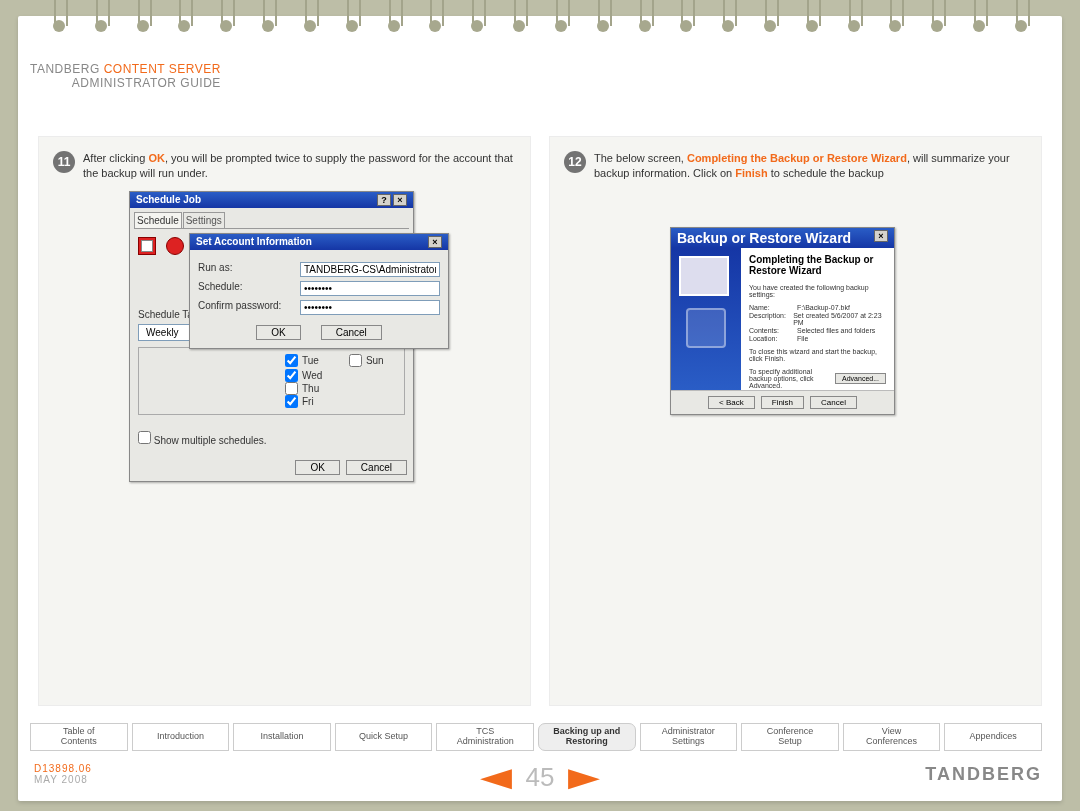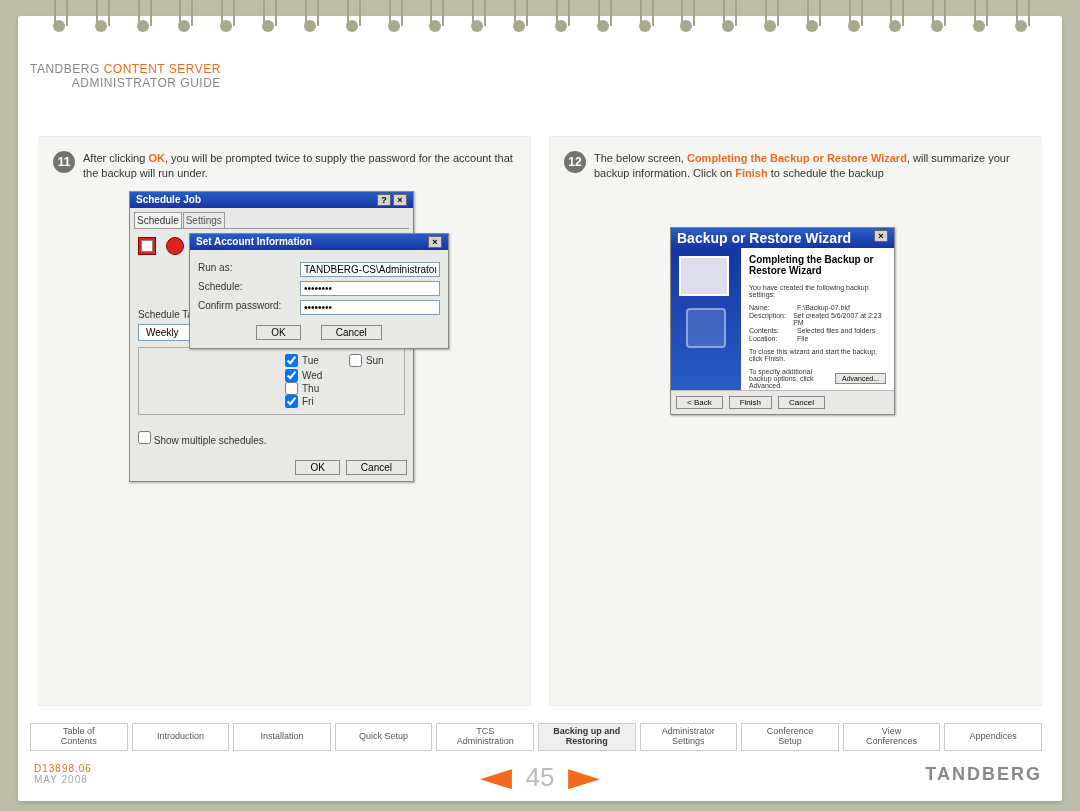--- a/index.html
+++ b/index.html
@@ -207,21 +207,21 @@
     background:rgba(255,255,255,0.15);
     border:2px solid rgba(255,255,255,0.4);
     border-radius:4px;
   }
   .wiz-main { flex:1; padding:6px 8px; font-size:8px; background:#fff; }
   .wiz-main h4 { font-size:10px; font-weight:bold; color:#000; margin-bottom:8px; }
   .wiz-meta { font-size:7px; margin:4px 0 6px; color:#333; }
   .wiz-row { display:flex; font-size:7px; margin:1px 0; }
   .wiz-row .k { width:48px; color:#333; }
   .wiz-note { font-size:7px; margin-top:6px; color:#333; }
-  .wiz-btns { display:flex; justify-content:flex-start; gap:6px; padding:5px; background:#e8e8e4; border-top:1px solid #bbb; }
+  .wiz-btns { display:flex; justify-content:center; gap:6px; padding:5px; background:#e8e8e4; border-top:1px solid #bbb; }
   .wiz-btns .btn { font-size:8px; padding:1px 10px; }
   
   .footer {
     position:absolute;
     left:12px; right:20px;
     bottom:50px;
   }
   .nav-tabs {
     display:flex;
     gap:4px;
@@ -231,21 +231,21 @@
     border:1px solid #ccc;
     font-size:9px;
     padding:4px 2px;
     text-align:center;
     color:#555;
     background:#fff;
     line-height:1.1;
     height:28px;
     display:flex; align-items:center; justify-content:center;
   }
-  .nav-tabs .ntab.active { background:#eee; font-weight:bold; color:#333; }
+  .nav-tabs .ntab.active { background:#eee; font-weight:bold; color:#333;border-radius:7px; }
   .docnum {
     position:absolute;
     left:16px; bottom:16px;
     font-size:10px;
     color:#aaa;
     letter-spacing:1px;
   }
   .docnum .d { color:#f26a1b; }
   .pagenum {
     position:absolute;

